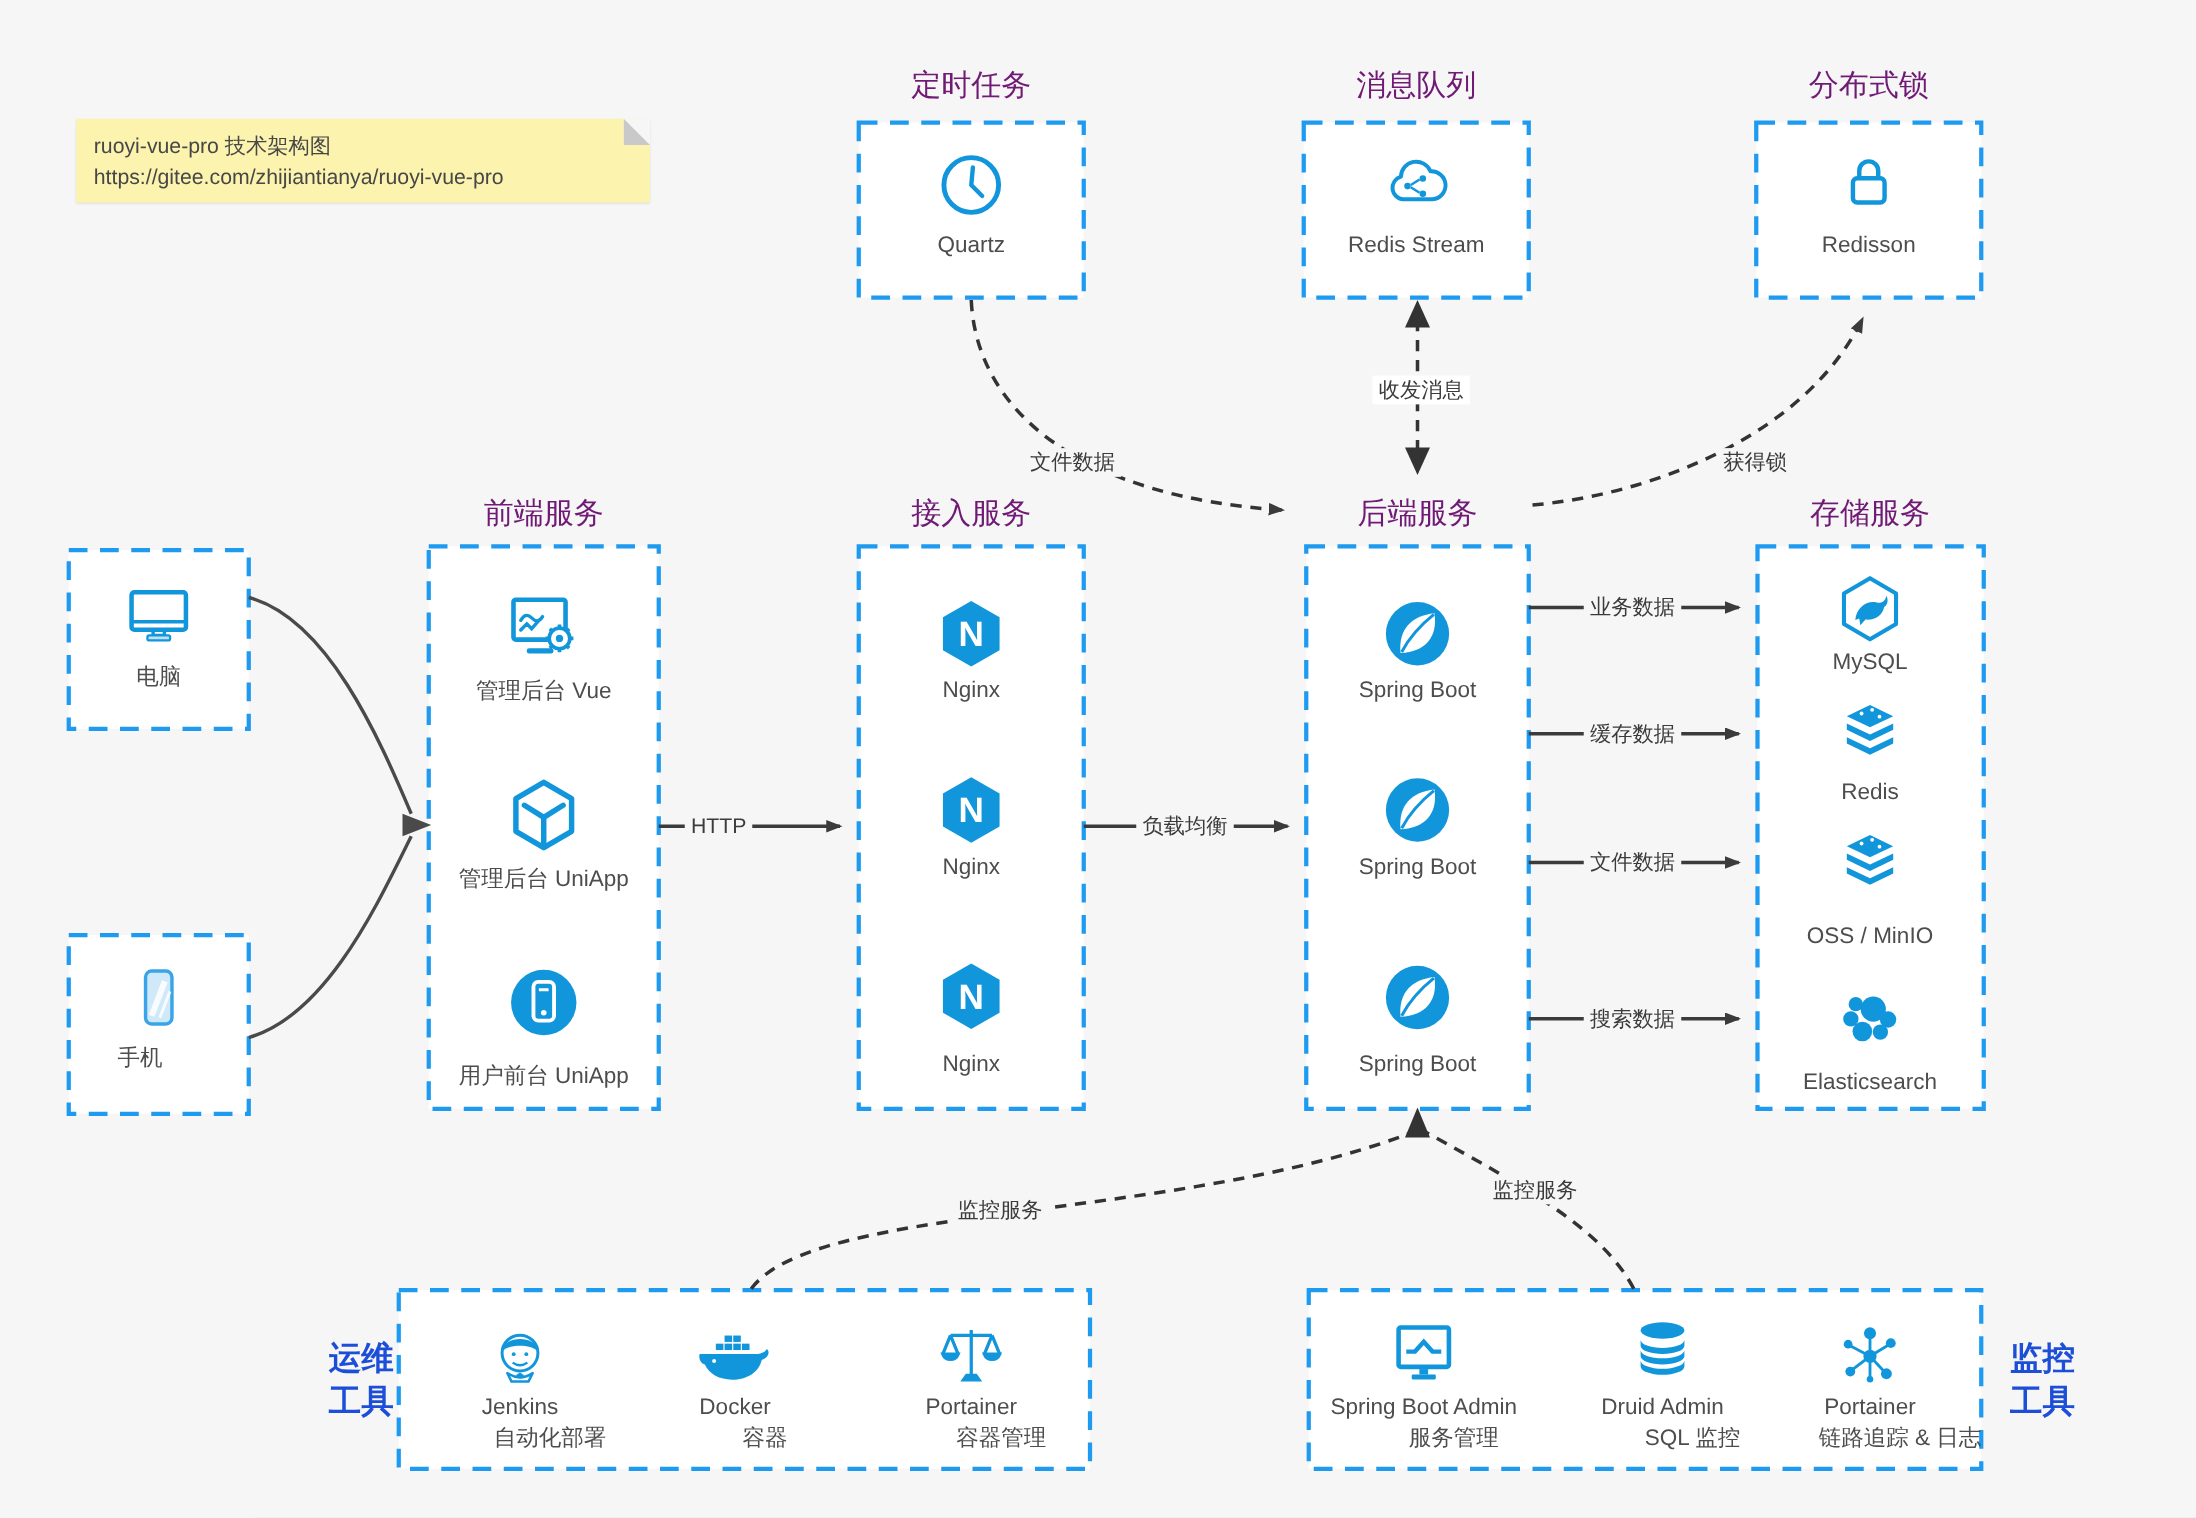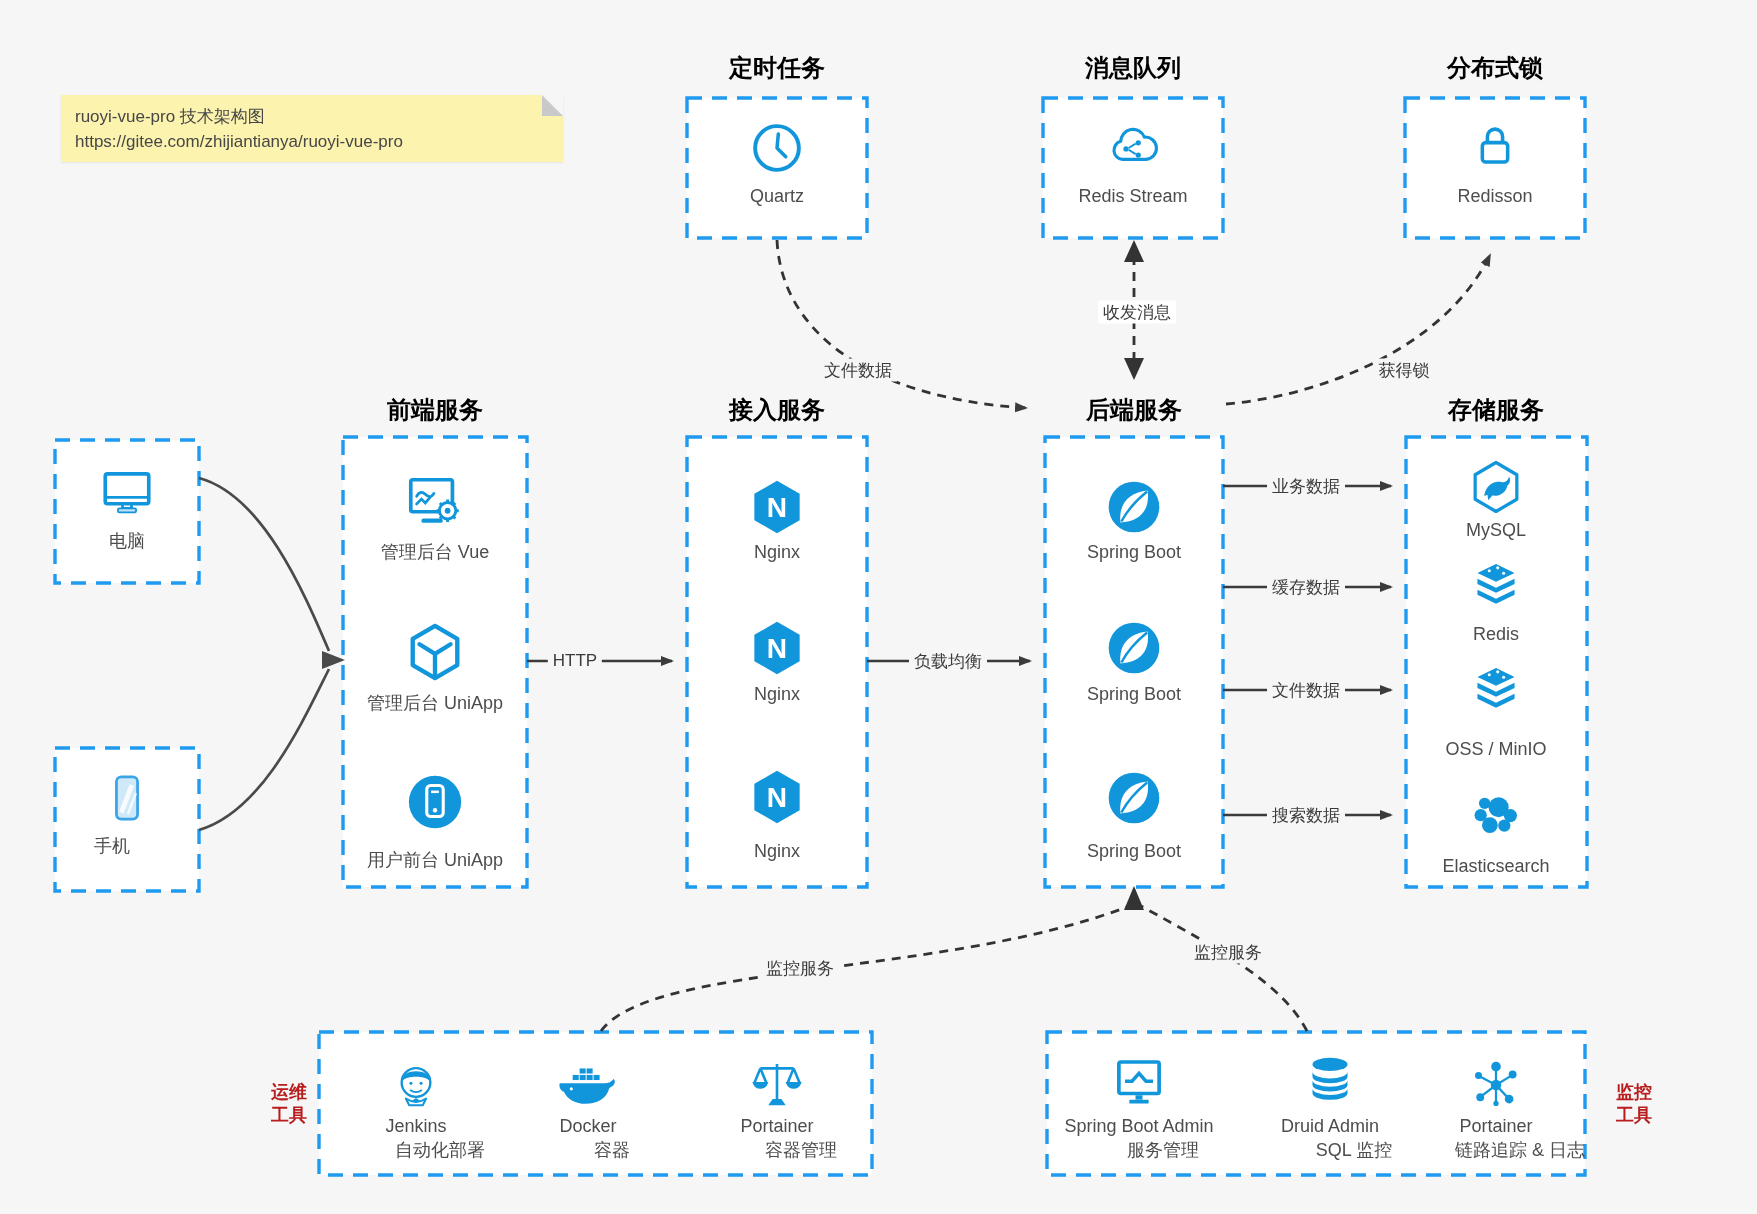--- a/index.html
+++ b/index.html
@@ -1,27 +1,27 @@
 <!DOCTYPE html>
 <html><head>
 <meta charset="utf-8">
 <style>
   html,body{margin:0;padding:0;background:#e9e9ea;}
   .canvas{position:relative;width:1757px;height:1214px;background:#f6f6f7;overflow:hidden;
           font-family:"Liberation Sans","DejaVu Sans",sans-serif;}
   .abs{position:absolute;transform:translate(-50%,-50%);white-space:nowrap;}
   svg.bg{position:absolute;left:0;top:0;z-index:1;}
-  .sec-title{font-size:24px;font-weight:bold;color:#000000;z-index:3;}
-  .side-title{font-size:18px;font-weight:bold;color:#b91c1c;text-align:center;line-height:1.3;z-index:3;}
+  .sec-title{font-size:24px;font-weight:normal;color:#701a75;z-index:3;}
+  .side-title{font-size:26px;font-weight:bold;color:#1d4ed8;text-align:center;line-height:1.3;z-index:3;}
   .item-label{font-size:18px;color:#4d4d4d;z-index:3;}
   .item-sub{font-size:18px;color:#4d4d4d;z-index:3;margin-left:24px;}
   .edge-label{font-size:17px;color:#3b3b3b;background:#f6f6f7;padding:0 5px;z-index:3;}
   .edge-label.onwhite{background:#ffffff;}
   .icon-wrap{z-index:3;line-height:0;}
-  .note{position:absolute;left:61px;top:95px;width:502px;height:67px;background:#fbf3ae;z-index:3;
+  .note{position:absolute;left:61px;top:95px;width:459px;height:67px;background:#fbf3ae;z-index:3;
         box-shadow:0 1px 2px rgba(0,0,0,.08);}
   .note .fold{position:absolute;right:0;top:0;width:0;height:0;
         border-top:21px solid #f6f6f7;border-left:21px solid #c9c9c9;}
   .note .txt{position:absolute;left:14px;top:10px;font-size:17px;line-height:1.45;color:#474747;}
 </style>
 </head>
 <body>
 
 <div class="canvas">
 

